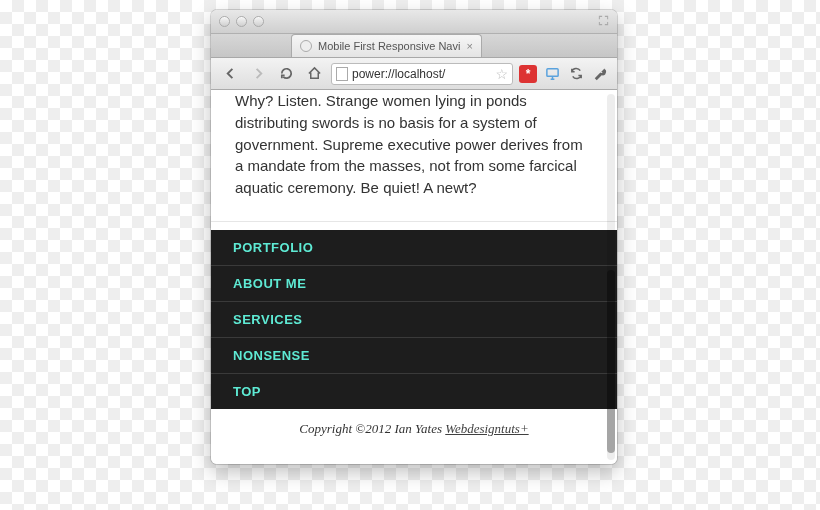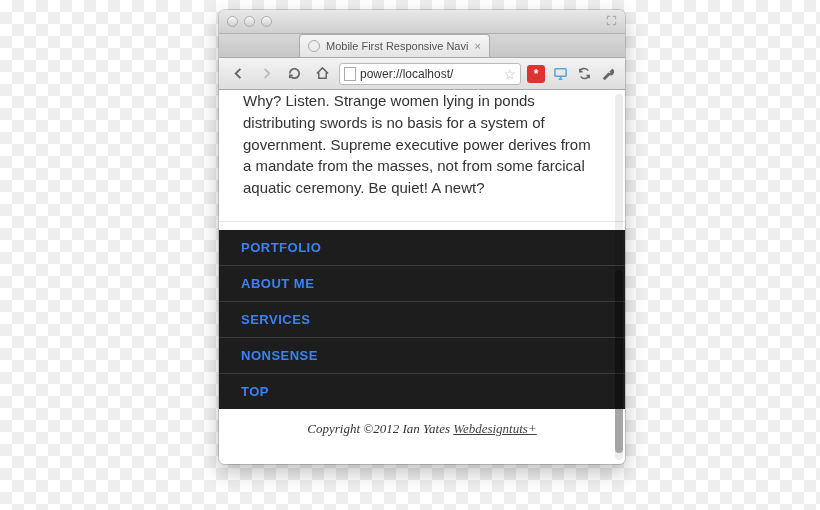--- a/index.html
+++ b/index.html
@@ -13,21 +13,21 @@
     background-size: 24px 24px;
     background-position: 0 0, 0 12px, 12px -12px, -12px 0;
     background-color: #fff;
     width: 820px;
     height: 510px;
     position: relative;
   }
 
   .window {
     position: absolute;
-    left: 219px;
+    left: 211px;
     top: 10px;
     width: 406px;
     height: 454px;
     background: #f0f0f0;
     border-radius: 6px;
     box-shadow: 0 8px 20px rgba(0,0,0,0.25), 0 0 0 1px rgba(0,0,0,0.15);
     display: flex;
     flex-direction: column;
     overflow: hidden;
   }
@@ -143,21 +143,21 @@
   }
   .content-text .cut { color:#333; }
 
   .divider { height:1px; background:#e6e6e6; margin-top: 2px; }
 
   nav.footer-nav {
     margin-top: 8px;
   }
   nav.footer-nav .nav-item {
     background: #1d1d1d;
-    color: #3b82f6;
+    color: #5eead4;
     font-weight: 700;
     letter-spacing: 0.5px;
     font-size: 13px;
     padding: 10px 22px;
     border-bottom: 1px solid #3a3a3a;
   }
   nav.footer-nav .nav-item:last-child { border-bottom:none; }
 
   .footer {
     text-align: center;

